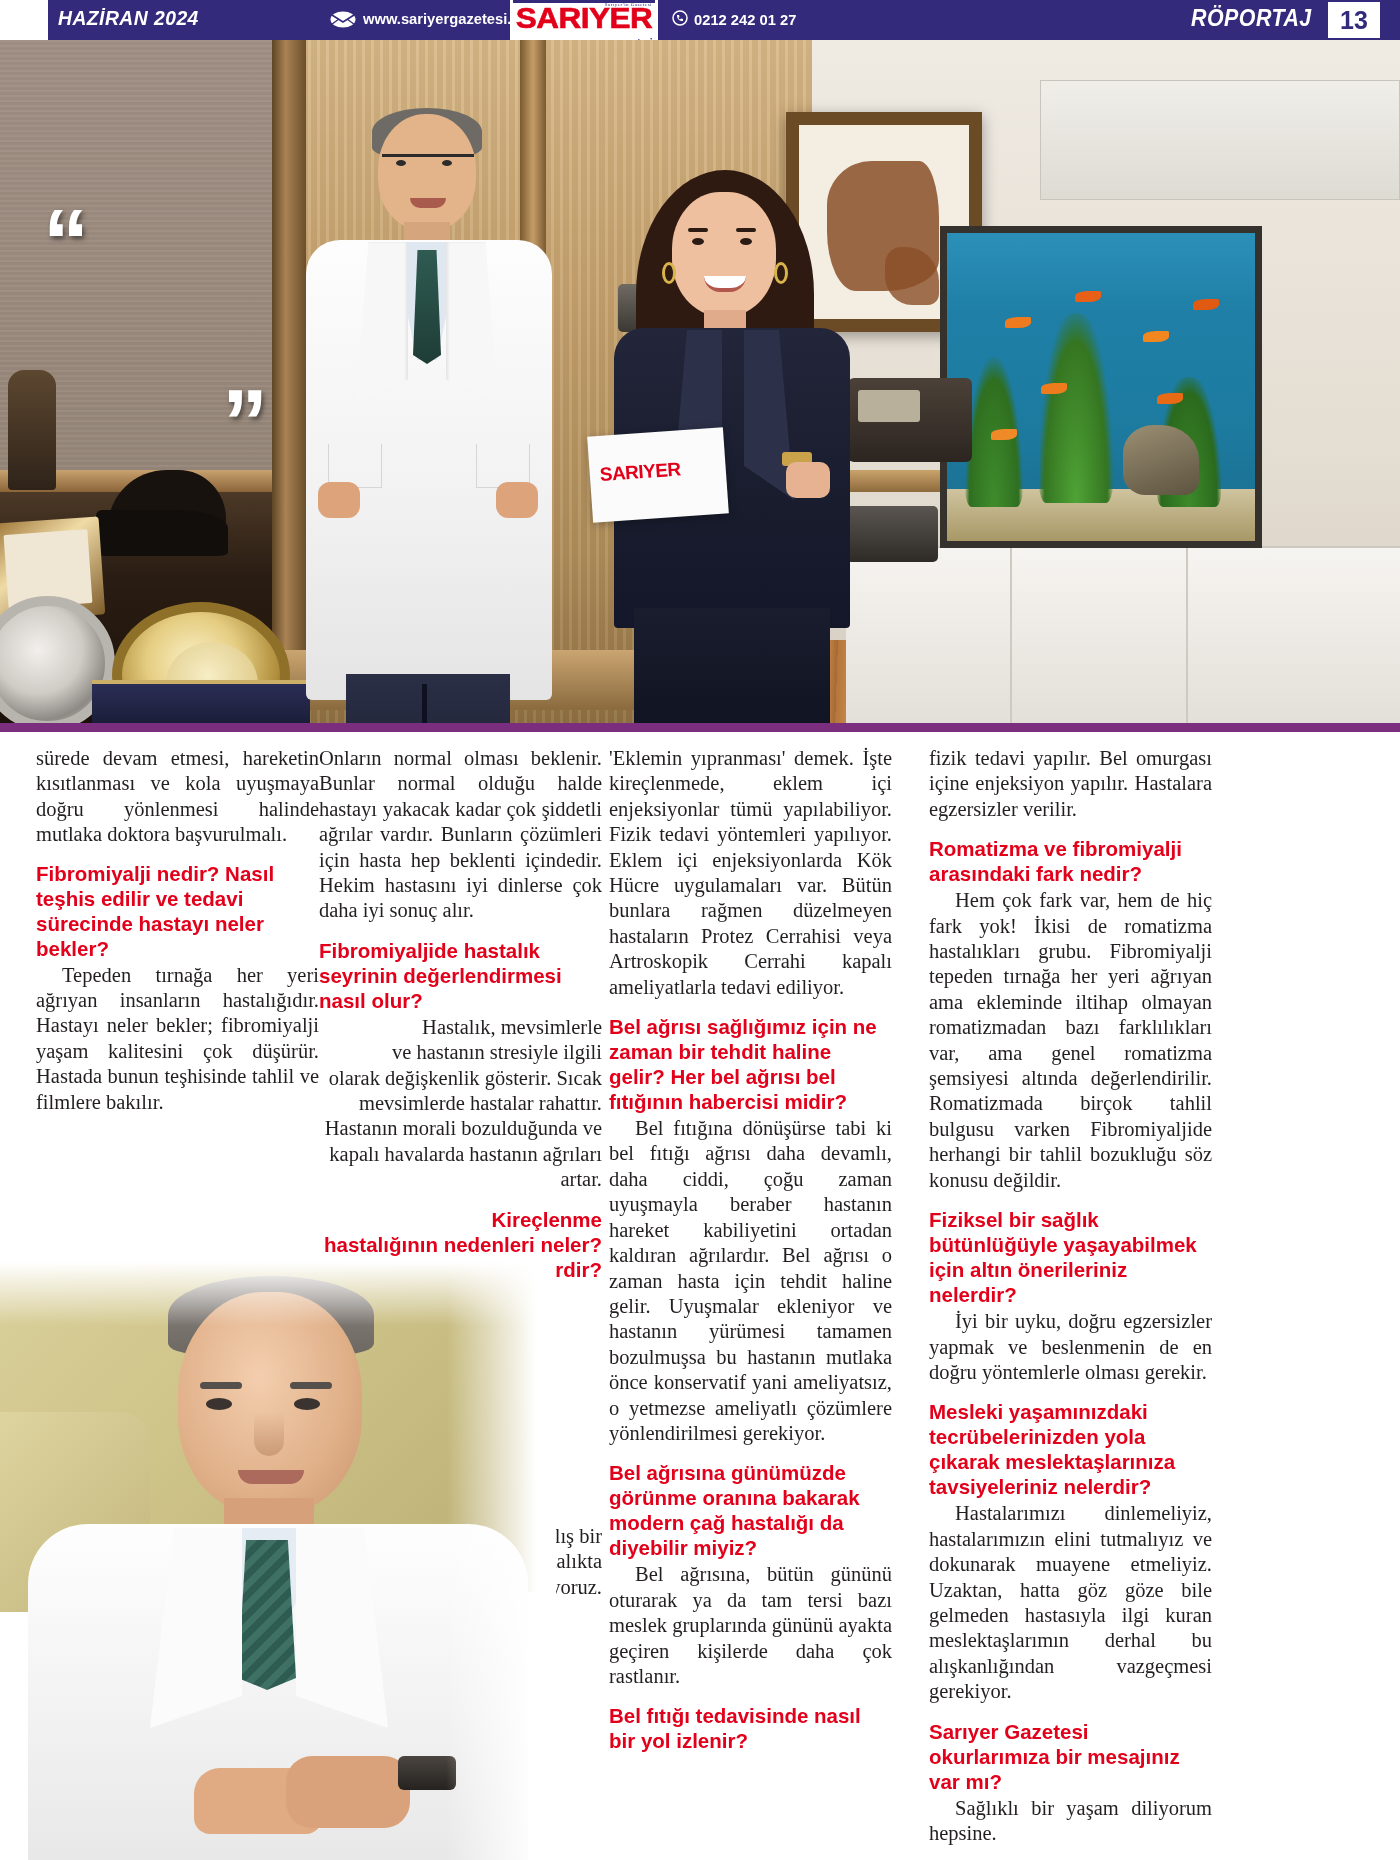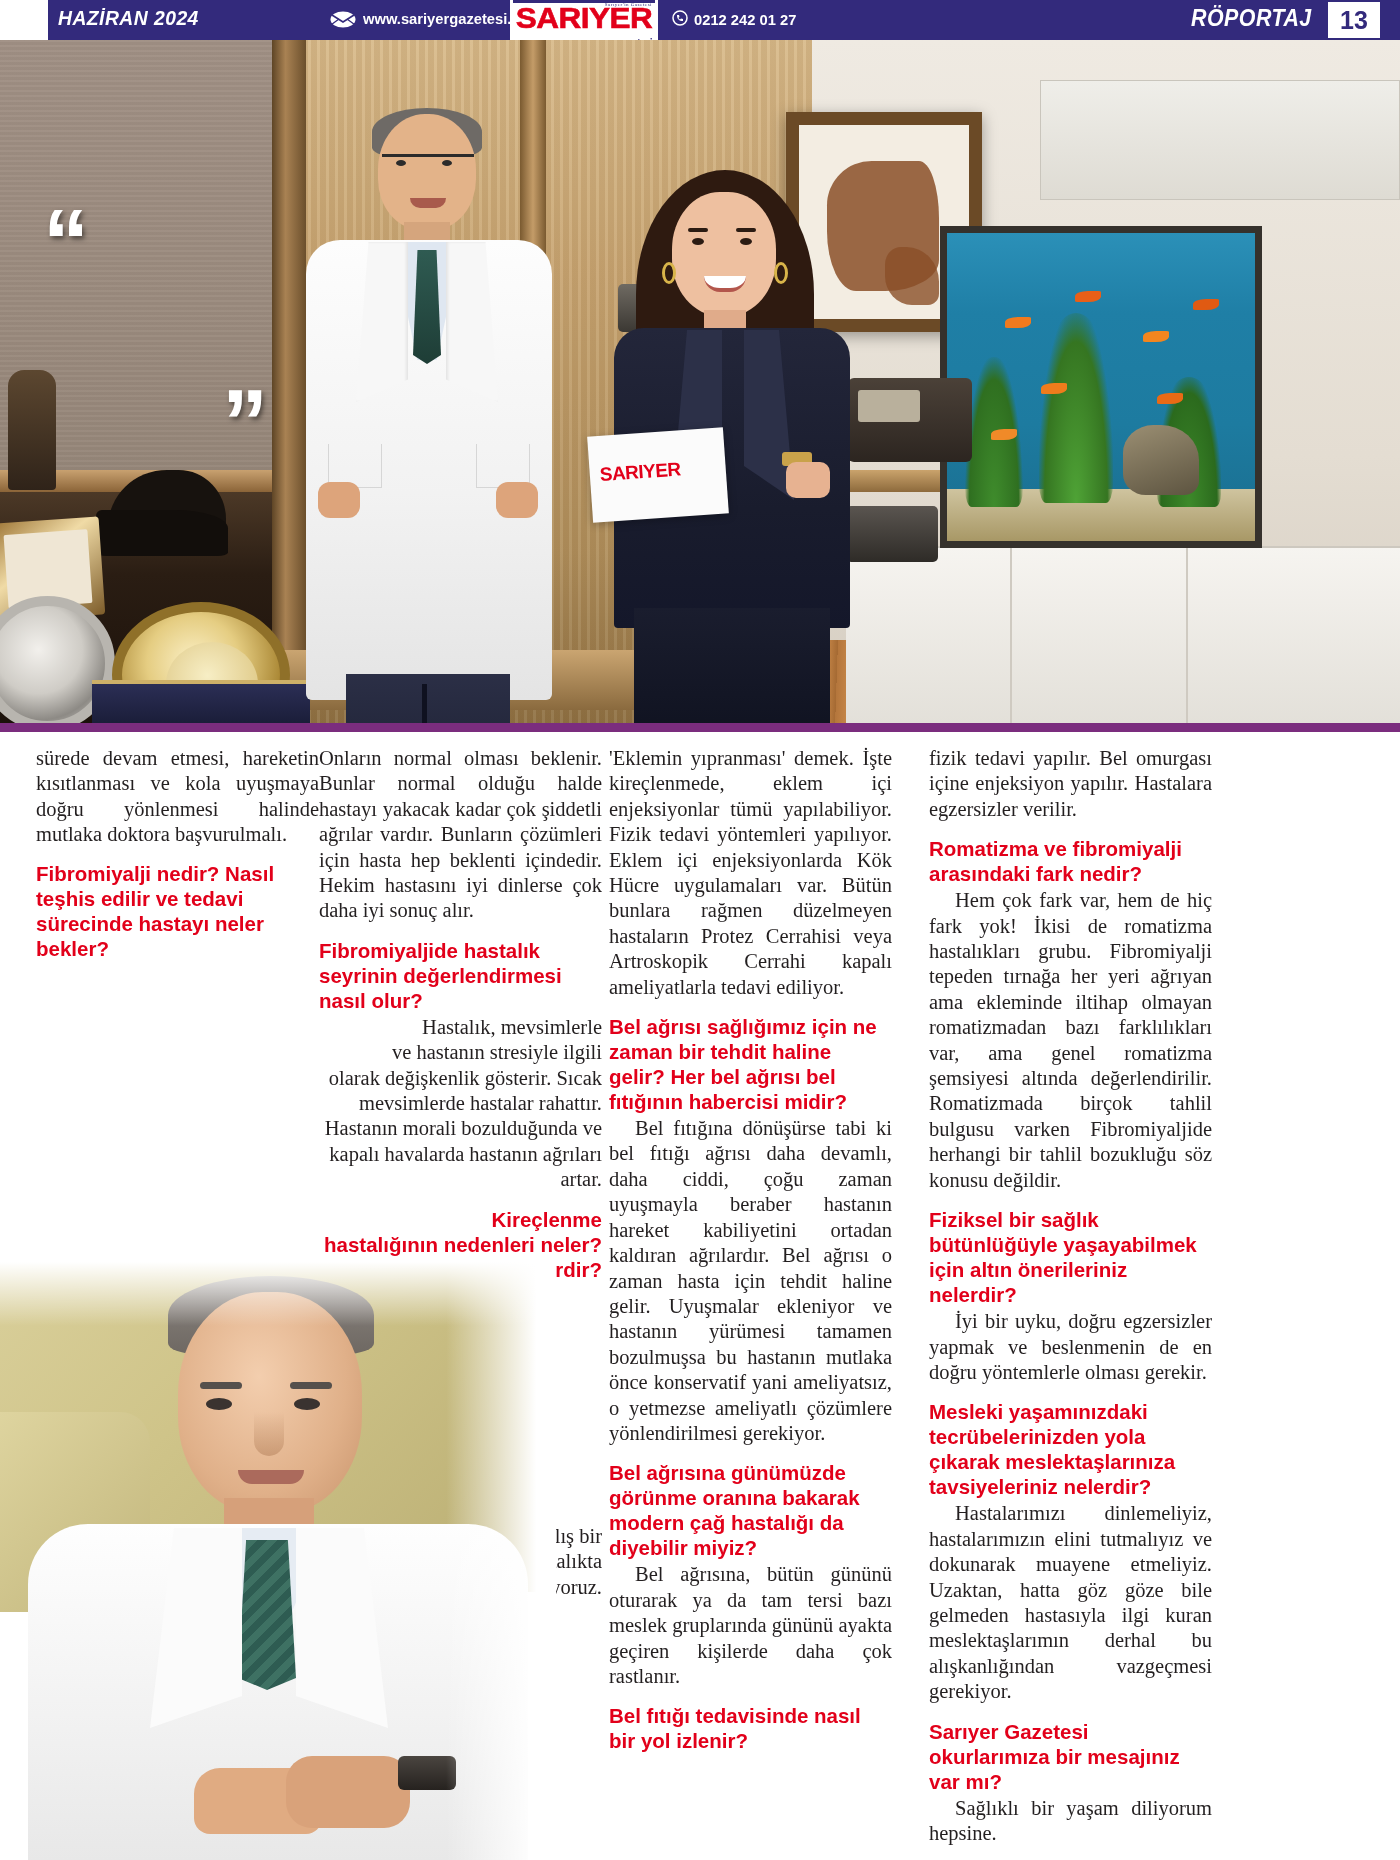--- a/index.html
+++ b/index.html
@@ -801,20 +801,21 @@
 
   <div class="hero-rule"></div>
 </div>
 
 <div class="article">
   <div class="cols">
 
     <div class="col col1">
       <p class="body">sürede devam etmesi, hareketin kısıtlanması ve kola uyuşmaya doğru yönlenmesi halinde mutlaka doktora başvurulmalı.</p>
       <h3 class="qhead first">Fibromiyalji nedir? Nasıl teşhis edilir ve tedavi sürecinde hastayı neler bekler?</h3>
+      <p class="body indent">Tepeden tırnağa her yeri ağrıyan insanların hastalığıdır. Hastayı neler bekler; fibromiyalji yaşam kalitesini çok düşürür. Hastada bunun teşhisinde tahlil ve filmlere bakılır.</p>
     </div>
 
     <div class="col col2 wrapcol">
       <p class="body">Onların normal olması beklenir. Bunlar normal olduğu halde hastayı yakacak kadar çok şiddetli ağrılar vardır. Bunların çözümleri için hasta hep beklenti içindedir. Hekim hastasını iyi dinlerse çok daha iyi sonuç alır.</p>
       <h3 class="qhead">Fibromiyaljide hastalık seyrinin değerlendirmesi nasıl olur?</h3>
 
       <div style="float:left;width:0px;height:0px;"></div>
       <div style="float:left;width:56px;height:28px;"></div>
       <p class="body indent" style="text-align:right;">Hastalık, mevsimlerle ve hastanın stresiyle ilgili olarak değişkenlik gösterir. Sıcak mevsimlerde hastalar rahattır. Hastanın morali bozulduğunda ve kapalı havalarda hastanın ağrıları artar.</p>
 

